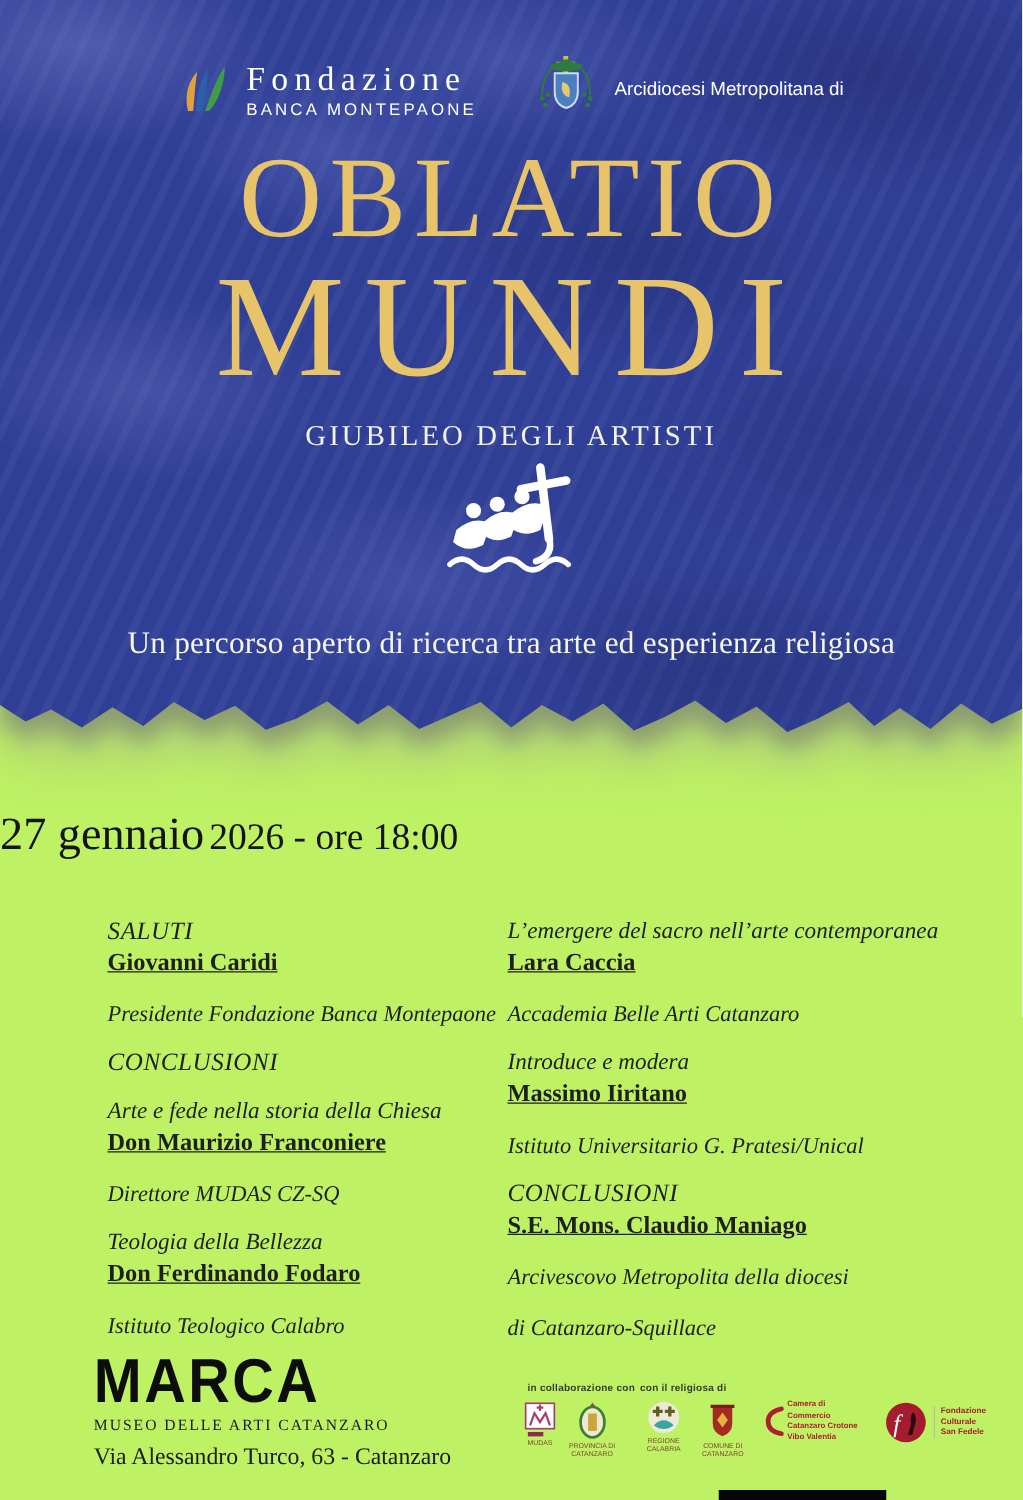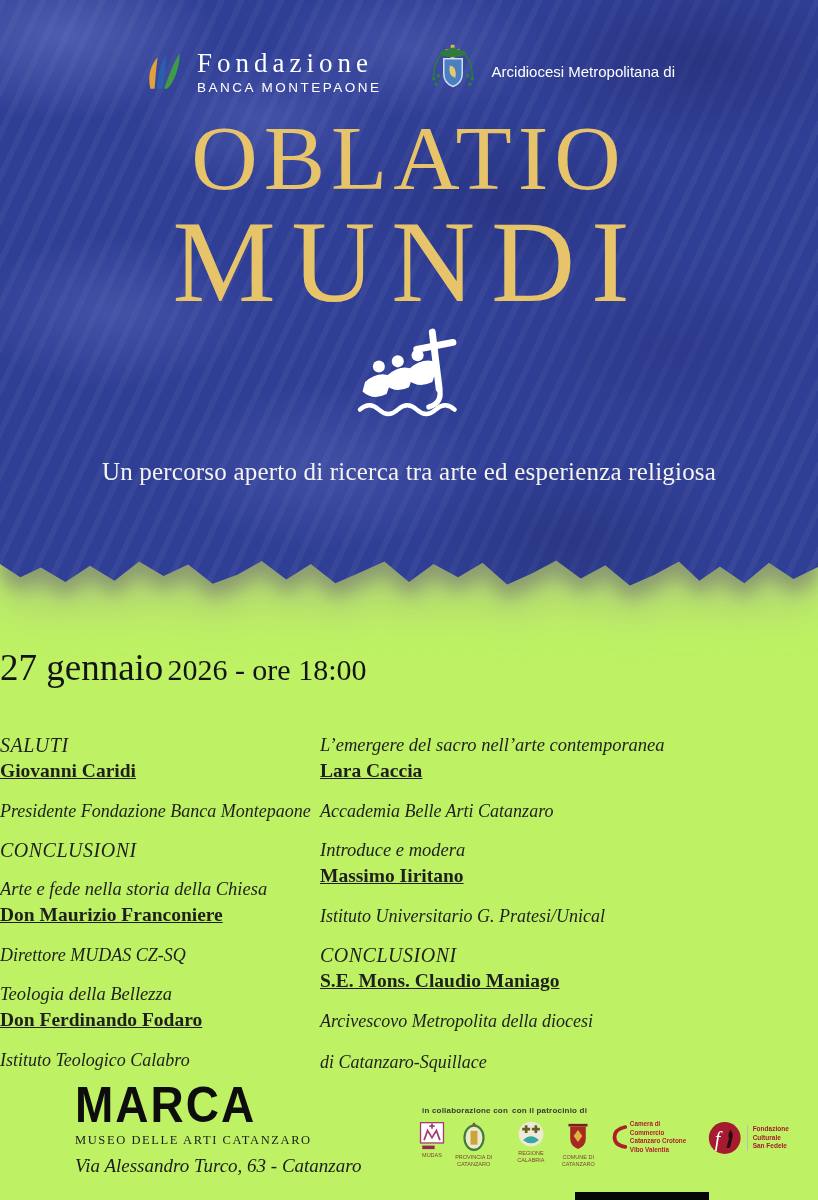--- a/index.html
+++ b/index.html
@@ -40,36 +40,36 @@
   .subtitle{margin-top:16px;font-size:23px;letter-spacing:2.5px;color:#f4f2ec;}
   .boat{margin-top:8px;}
   .tagline{margin-top:30px;font-size:25px;color:#f6f4ee;letter-spacing:.2px;}
 
   
   .dateline{margin-top:46px;text-align:left;color:#141414;}
   .date-big{font-size:37px;}
   .date-small{font-size:30px;}
 
   
-  .program{display:flex;margin-top:44px;}
+  .program{display:flex;margin-top:44px;padding-left:86px;}
   .col-left{width:320px;}
   .col-right{width:360px;}
   .block{margin-bottom:14px;}
   .p-heading{font-style:italic;font-size:20px;line-height:25px;letter-spacing:.5px;}
   .p-topic{font-style:italic;font-size:18.5px;line-height:25px;}
   .p-name{font-weight:bold;font-size:19.5px;line-height:25px;text-decoration:underline;}
   .p-role{font-style:italic;font-size:18px;line-height:25px;margin-top:16px;}
 
   
   .footer{position:absolute;left:0;top:1076px;width:818px;height:124px;}
   .marca{position:absolute;left:75px;top:6px;}
   .marca-logo{font-family:"Liberation Sans",sans-serif;font-weight:900;font-size:46px;line-height:.92;
               letter-spacing:2px;color:#0d0d0d;transform:scaleY(1.08);transform-origin:left top;}
   .marca-museo{font-family:Liberation Serif, serif;font-size:12.5px;letter-spacing:1.6px;color:#1a1a1a;margin-top:9px;}
-  .marca-address{font-style:italic;font-size:19px;color:#1c1c1c;margin-top:7px;}
+  .marca-address{font-size:19px;color:#1c1c1c;margin-top:7px;}
   .partners{position:absolute;left:414px;top:30px;width:400px;font-family:"Liberation Sans",sans-serif;}
   .plabel{position:absolute;top:0;font-size:8px;font-weight:bold;color:#3a3a3a;letter-spacing:.2px;}
   .plabel.collab{left:8px;}
   .plabel.patro{left:98px;}
   .partner-row{position:absolute;top:14px;left:0;display:flex;align-items:flex-start;}
   .p-item{display:flex;flex-direction:column;align-items:center;}
   .p-caption{font-size:5.5px;color:#7c4530;text-align:center;line-height:1.25;margin-top:2px;max-width:42px;
              text-transform:uppercase;}
   .camera-text{font-size:6.3px;font-weight:bold;color:#b01e2e;line-height:1.35;}
   .sf-text{font-size:6.5px;font-weight:bold;color:#a51c30;line-height:1.35;padding-left:5px;border-left:1px solid #bbb;}
@@ -112,20 +112,21 @@
             <path d="M31 33 q10 2 7 16 q-10 -3 -7 -16 z" fill="#e8c96a"></path>
           </svg>
           <div class="arci-text">
             <div class="arci-l1">Arcidiocesi Metropolitana di</div>
           </div>
         </div>
       </div>
 
       <div class="title1">OBLATIO</div>
       <div class="title2">MUNDI</div>
+      <div class="subtitle">GIUBILEO DEGLI ARTISTI</div>
 
       <div class="boat">
         <svg width="112" height="96" viewBox="0 0 130 110">
           <g fill="none" stroke="#ffffff" stroke-linecap="round">
             <line x1="92" y1="4" x2="100" y2="70" stroke-width="8"></line>
             <line x1="74" y1="24" x2="116" y2="16" stroke-width="8"></line>
             <path d="M100 68 q5 18 -12 23" stroke-width="6"></path>
           </g>
           <g fill="#ffffff">
             <path d="M14 62 q16 -14 32 -6 l-7 20 q-16 8 -28 -3 z"></path>
@@ -191,21 +192,21 @@
 
   <div class="footer">
     <div class="marca">
       <div class="marca-logo">MARCA</div>
       <div class="marca-museo">MUSEO DELLE ARTI CATANZARO</div>
       <div class="marca-address">Via Alessandro Turco, 63 - Catanzaro</div>
     </div>
 
     <div class="partners">
       <span class="plabel collab">in collaborazione con</span>
-      <span class="plabel patro">con il patrocinio di</span>
+      <span class="plabel patro">con il religiosa di</span>
 
       <div class="partner-row">
         <div class="p-item" style="margin-left:4px;">
           <svg width="28" height="30" viewBox="0 0 30 34">
             <rect x="2" y="3" width="26" height="23" fill="#ffffff" stroke="#a53e6e" stroke-width="1.5"></rect>
             <path d="M15 4 v6 M12 7 h6" stroke="#a53e6e" stroke-width="2"></path>
             <path d="M6 23 l4 -11 5 8 5 -8 4 11" stroke="#a53e6e" stroke-width="2" fill="none"></path>
             <rect x="4" y="29" width="14" height="4" fill="#8e2a55"></rect>
           </svg>
           <div class="p-caption">MUDAS</div>

